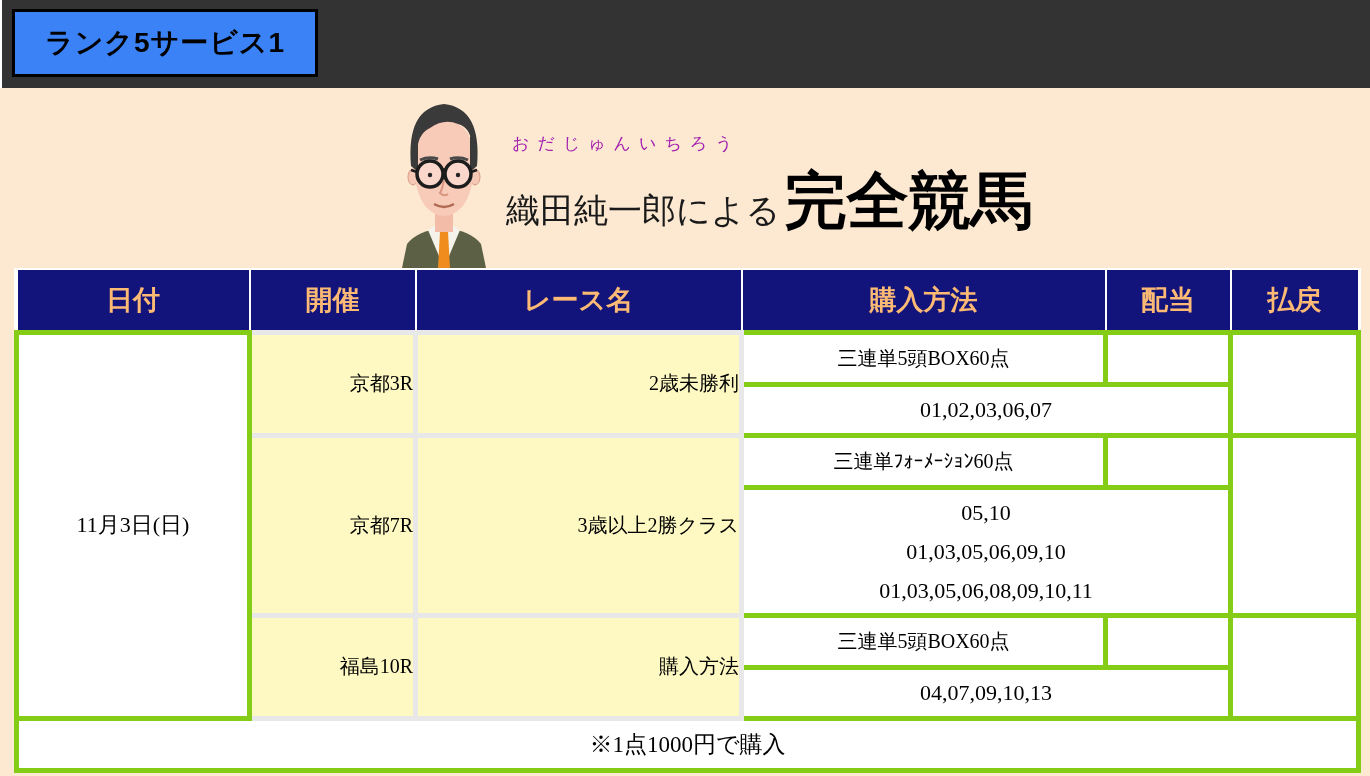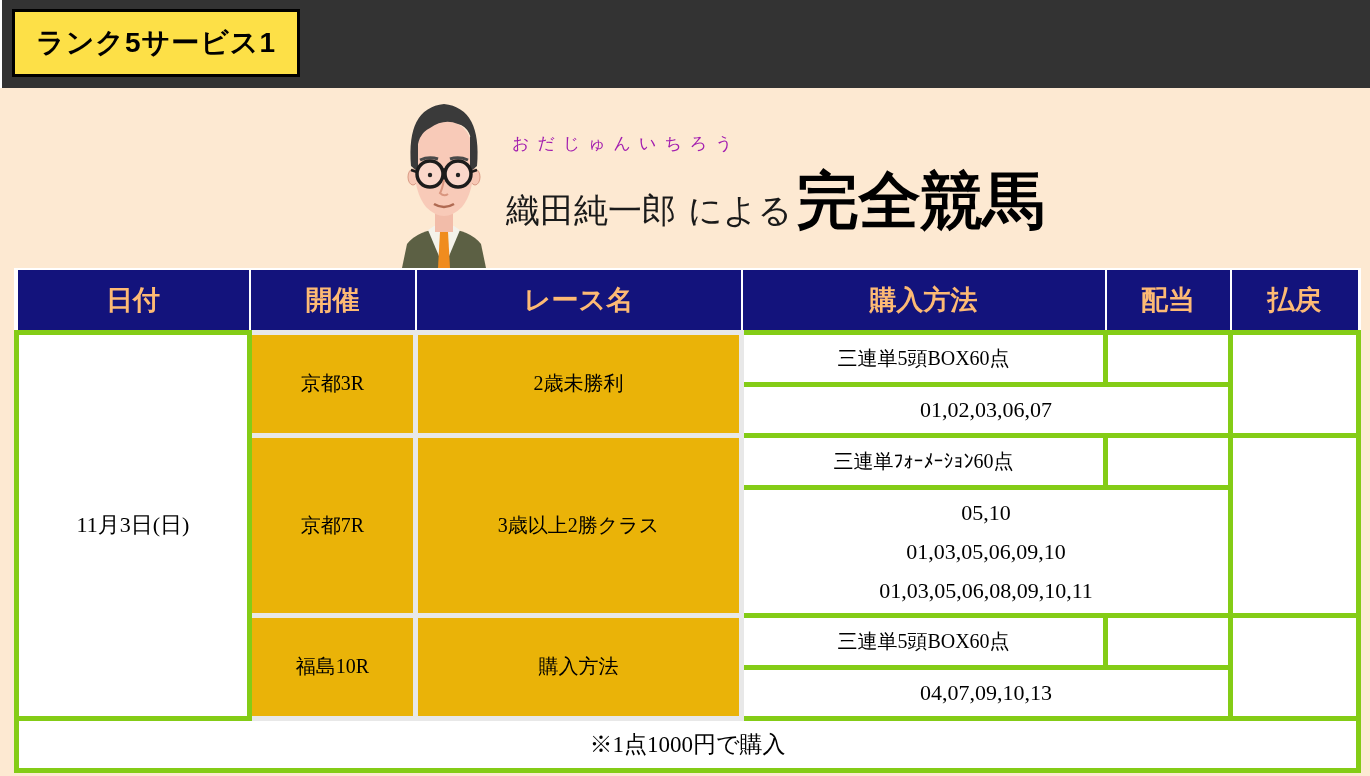--- a/index.html
+++ b/index.html
@@ -12,48 +12,48 @@
   
   .topbar {
     position: relative;
     height: 88px;
     background: #333333;
     border-left: 2px solid #ffffff;
   }
   .badge {
     position: absolute;
     left: 10px; top: 9px;
-    background: #fde047;
+    background: #3b82f6;
     border: 3px solid #000000;
     color: #000000;
     font-size: 28px;
     font-weight: bold;
     line-height: 60px;
     height: 68px;
-    padding: 0 21px;
+    padding: 0 30px;
     letter-spacing: 1px;
     display: flex; align-items: center;
   }
   
   .hero { position: relative; height: 180px; }
   .avatar {
     position: absolute; left: 398px; top: 4px;
     width: 92px; height: 176px;
   }
   .titlebox { position: absolute; left: 506px; top: 44px; white-space: nowrap; }
   .furigana {
     font-size: 17px;
     letter-spacing: 8px;
     color: #a21caf;
     margin-left: 6px;
     margin-bottom: 4px;
   }
   .name-row { display: flex; align-items: baseline; color: #1a1a1a; }
   .author { font-size: 34px; }
-  .connector { font-size: 34px; margin-left: 12px; }
+  .connector { font-size: 34px; }
   .big-title {
     font-size: 62px;
     font-weight: 900;
     letter-spacing: 0px;
     margin-left: 4px;
     color: #000000;
   }
   
   table.race-table {
     margin-left: 14px;
@@ -80,21 +80,21 @@
   }
   .race-table td {
     background: #ffffff;
     border: 5px solid #84cc16;
     text-align: center;
     vertical-align: middle;
     color: #000000;
     font-size: 20px;
     font-family: Liberation Serif, serif;
   }
-  td.green { background: #eab308; border-color: #e8e8e8; }
+  td.green { background: #fef9c3; border-color: #e8e8e8; text-align: right; }
   td.date-cell { font-size: 22px; }
   td.method-cell { font-size: 20px; }
   td.numbers-cell {
     font-size: 22px;
     white-space: pre-line;
     line-height: 39px;
   }
   tr.rowA { height: 52px; }
   tr.rowB { height: 51px; }
   tr.rowB-tall { height: 128px; }

